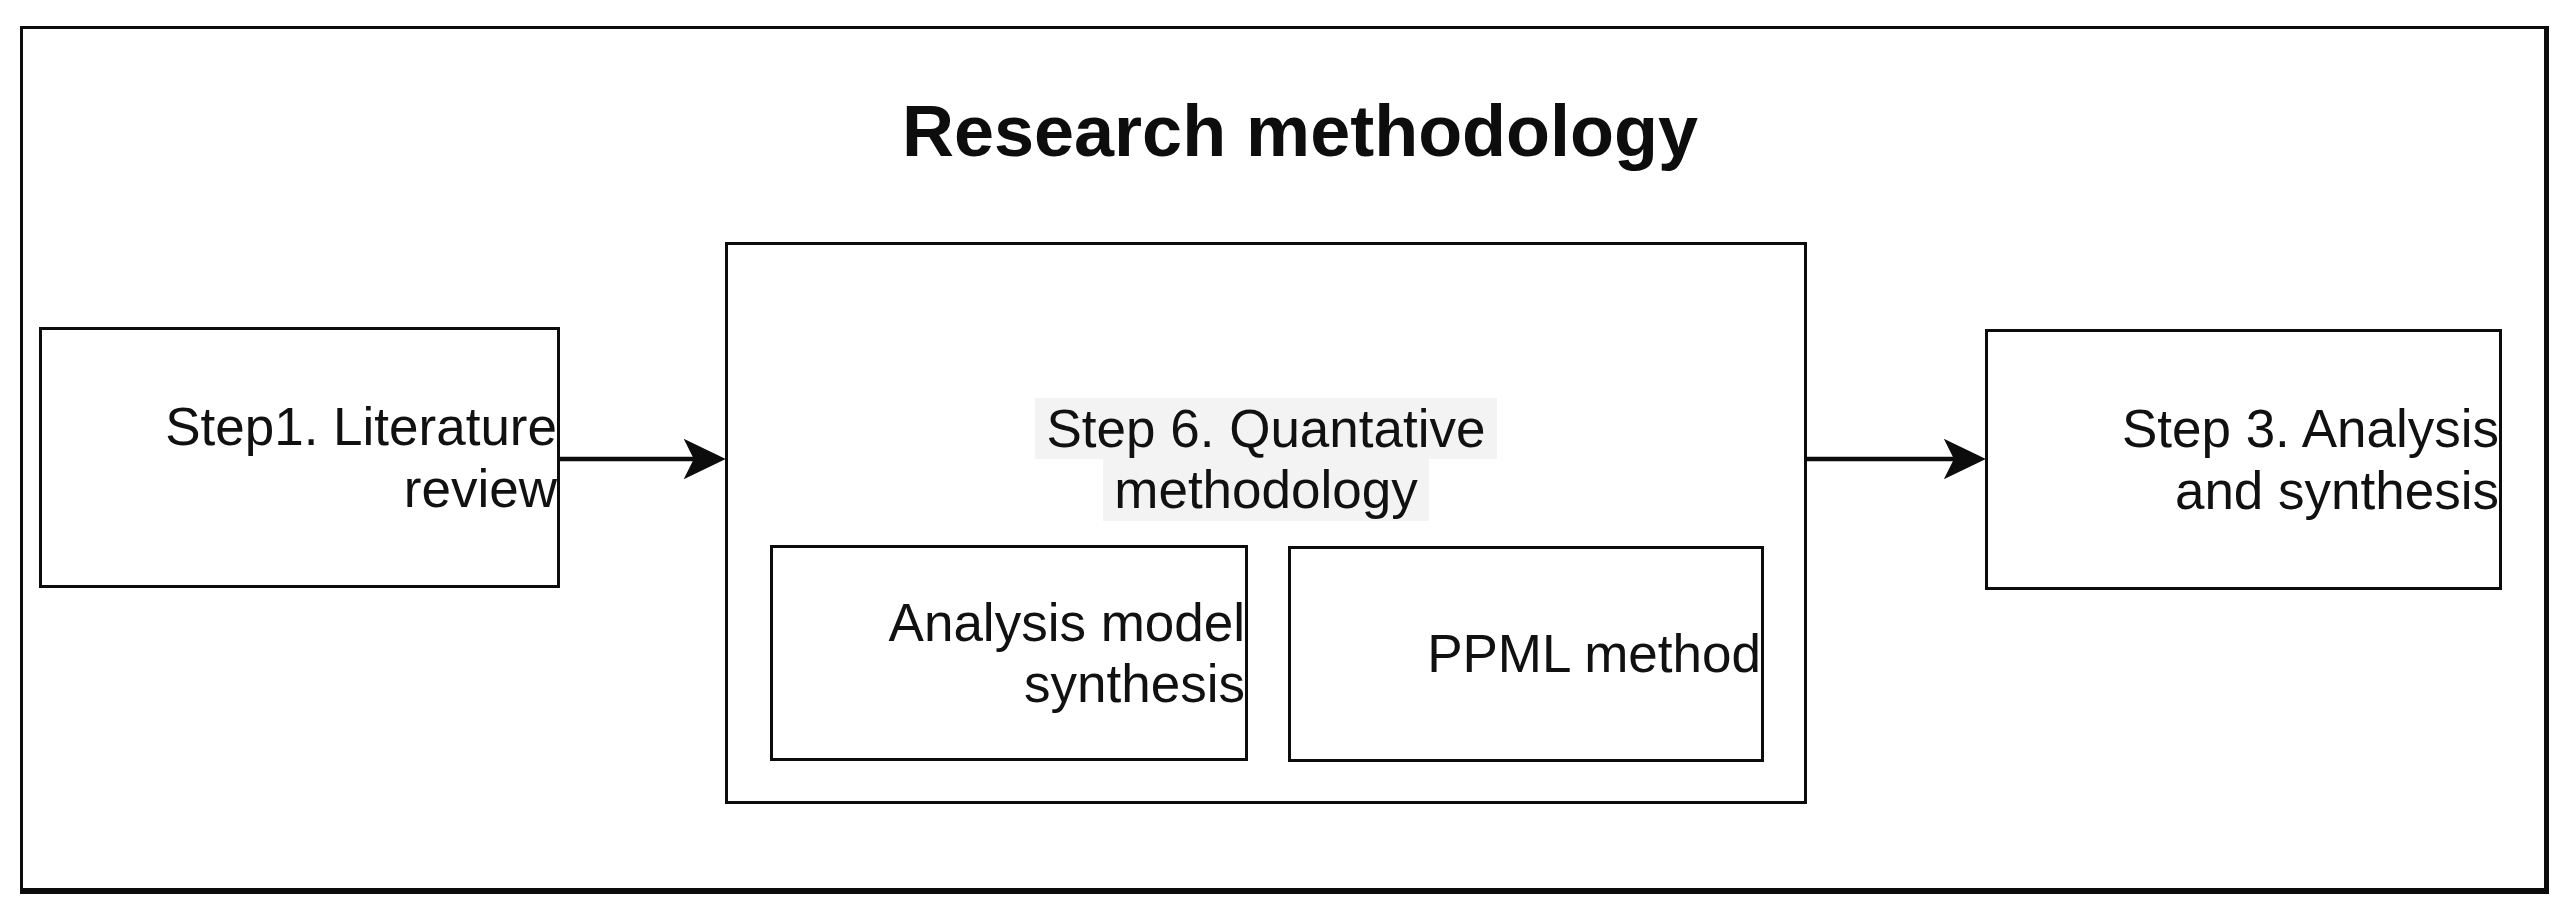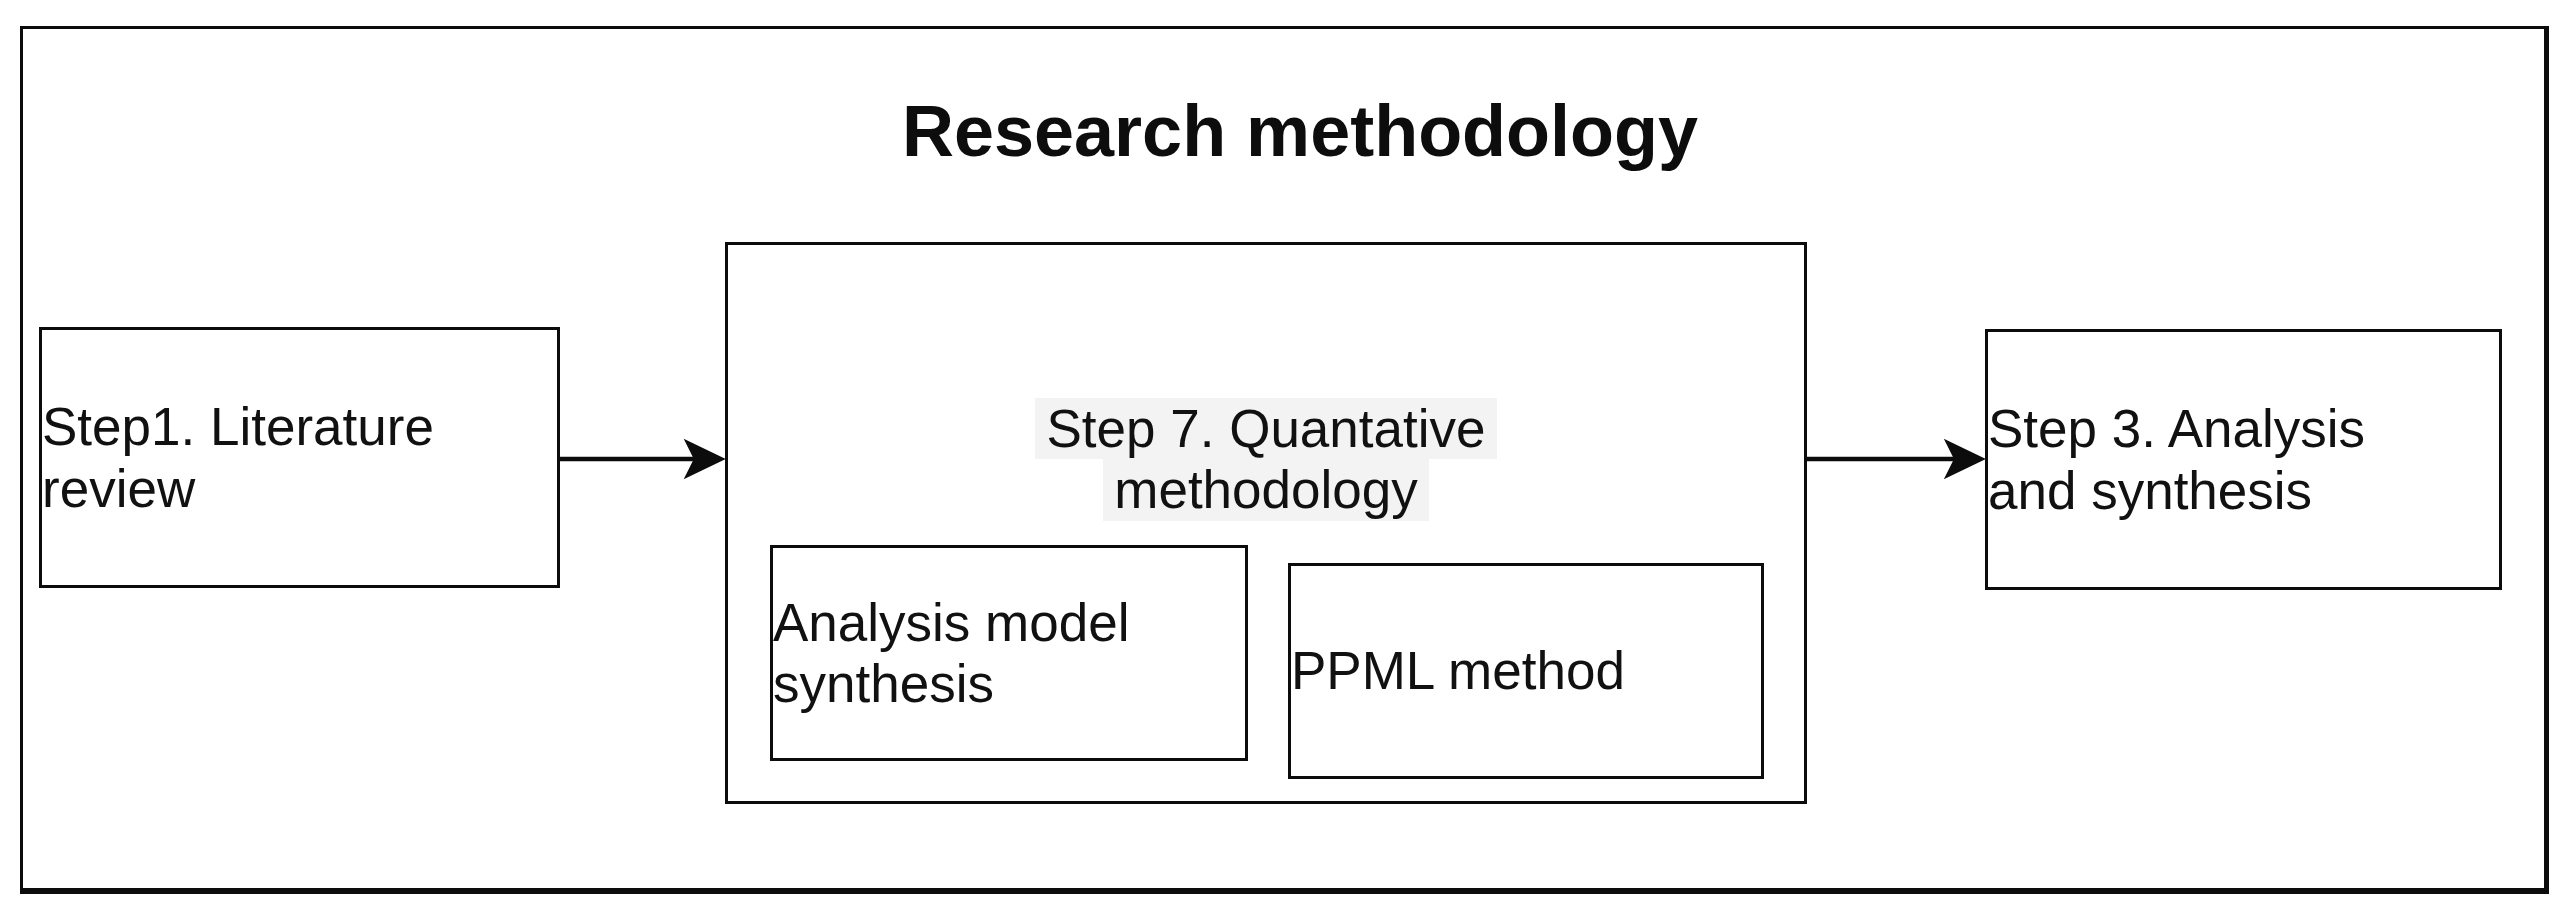--- a/index.html
+++ b/index.html
@@ -42,30 +42,30 @@
     letter-spacing: 0px;
   }
   .box {
     position: absolute;
     box-sizing: border-box;
     border: 3.9px solid #0c0c0c;
     background: #ffffff;
     display: flex;
     align-items: center;
     justify-content: center;
-    text-align: left;
+    text-align: right;
     font-size: 53px;
     line-height: 1.16;
   }
   .box .label { width: 100%; }
   .line { display: block; }
   .box-step1   { left: 39px;   top: 327px; width: 521px;  height: 261px; }
   .box-step2   { left: 725px;  top: 242px; width: 1082px; height: 562px; }
   .box-gravity { left: 770px;  top: 545px; width: 478px;  height: 216px; }
-  .box-ppml    { left: 1288px; top: 563px; width: 476px;  height: 216px; }
+  .box-ppml    { left: 1288px; top: 546px; width: 476px;  height: 216px; }
   .box-step3   { left: 1985px; top: 329px; width: 517px;  height: 261px; }
   .step2-label {
     position: absolute;
     left: 725px;
     top: 398px;
     width: 1082px;
     text-align: center;
     font-size: 53px;
     line-height: 1.16;
     z-index: 2;
@@ -102,21 +102,21 @@
 
   <svg class="arrow arrow-1" width="173" height="44" viewBox="0 0 222 56">
     <line x1="0" y1="28" x2="182" y2="28"></line>
     <polygon points="214,28 160,2 173,28 160,54"></polygon>
   </svg>
 
   <div class="box box-step2"></div>
 
   <div class="step2-label">
     <div class="line">
-      <span class="hl">Step 7. Quantative</span>
+      <span class="hl">Step 6. Quantative</span>
     </div>
     <div class="line">
       <span class="hl">methodology</span>
     </div>
   </div>
 
   <div class="box box-gravity">
     <div class="label">
       <span class="line">Analysis model</span>
       <span class="line">synthesis</span>

